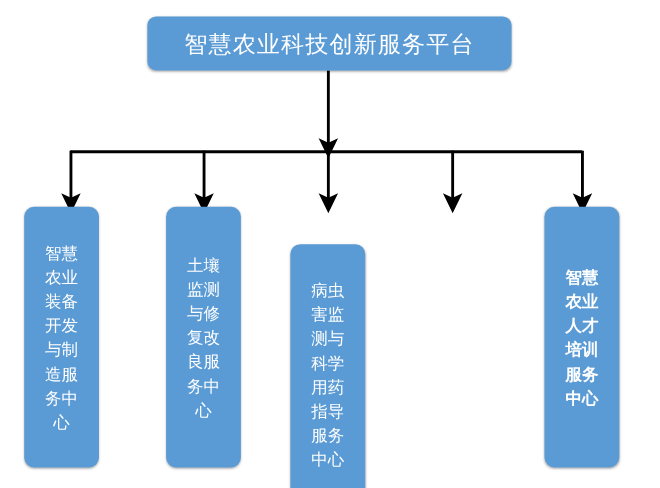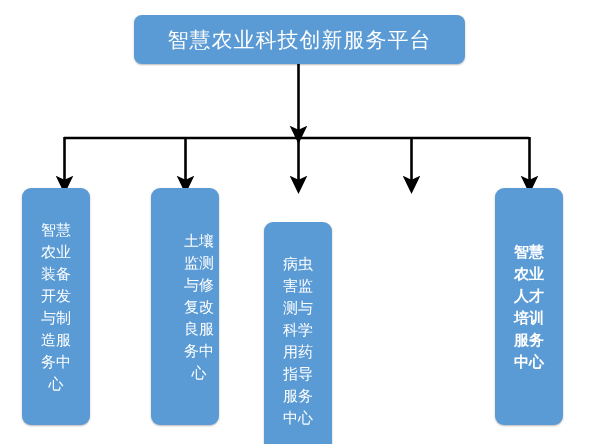--- a/index.html
+++ b/index.html
@@ -63,21 +63,21 @@
   }
   .node-child .node-label {
     font-size: 15px;
     line-height: 22px;
     letter-spacing: 0px;
     width: 40px;
     word-break: break-all;
     white-space: normal;
   }
   .child-0 { left: 22px; justify-content: center; }
-  .child-1 { left: 151px; justify-content: flex-end; }
+  .child-1 { left: 151px; }
   .child-2 { left: 264px; margin-top: 34px; }
   .child-3 { left: 377px; }
   .child-4 { left: 495px; font-weight: bold; }
 </style>
 </head>
 <body>
 
 <div id="diagram">
 
   <svg id="connectors" viewBox="0 0 600 444" width="600" height="444">

